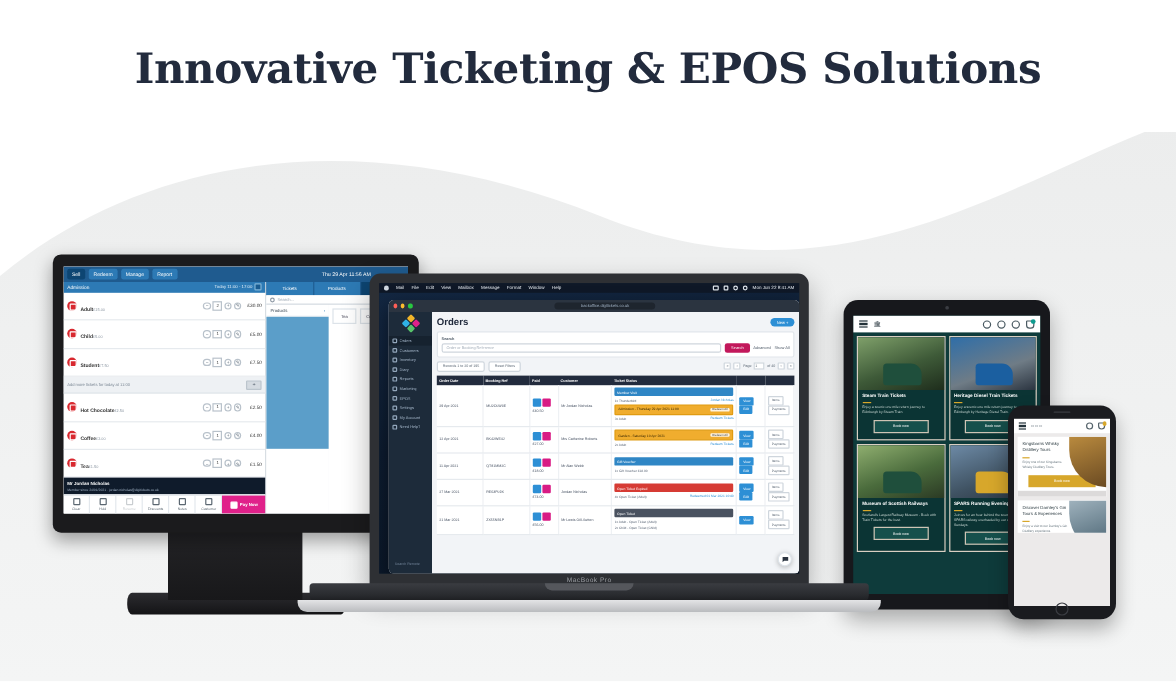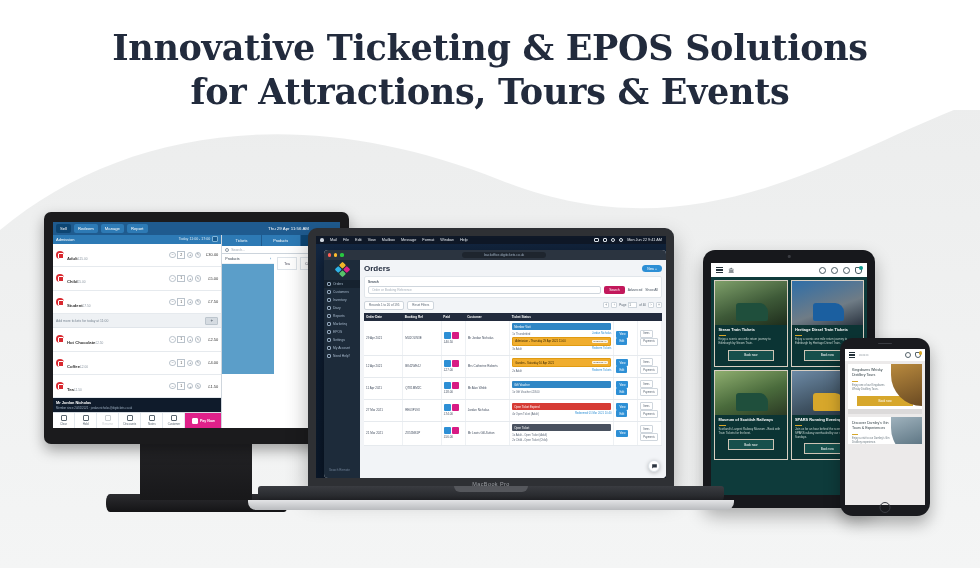--- a/index.html
+++ b/index.html
@@ -10,21 +10,21 @@
     position:relative;
   }
   .stage { position:absolute; inset:0; width:980px; height:568px; overflow:hidden; }
 
   
   .wave-wrap { position:absolute; left:0; top:110px; width:980px; height:458px; overflow:hidden; z-index:0;}
   .wave-wrap svg { display:block; width:980px; height:458px; }
 
   
   .headline {
-    position:absolute; left:0; top:26px; width:980px;
+    position:absolute; left:0; top:36px; width:980px;
     text-align:center; z-index:5;
     font-family:"DejaVu Serif", serif;
     color:#222b3d;
     font-weight:bold;
     letter-spacing:-0.3px;
   }
   .headline .l1 { font-size:35px; line-height:44px; display:block; }
   .headline .l2 { font-size:35px; line-height:44px; display:block; }
 
   
@@ -235,21 +235,20 @@
           <stop offset="0" stop-color="#eceded"></stop>
           <stop offset="1" stop-color="#f4f5f5"></stop>
         </linearGradient>
       </defs>
       <path d="M0,120 C120,20 300,-10 500,70 C700,150 840,40 980,-10 L980,458 L0,458 Z" fill="url(#wg)"></path>
     </svg>
   </div>
 
   <h1 class="headline">
     <span class="l1">Innovative Ticketing &amp; EPOS Solutions</span>
-    <span class="l2">for Attractions, Tours &amp; Events</span>
   </h1>
 
   <div class="pos">
     <div class="pos-foot"></div>
     <div class="pos-neck"></div>
     <div class="pos-bezel">
       <div class="pos-screen">
 
         <div class="pos-topbar">
           <div class="pos-tab active">

